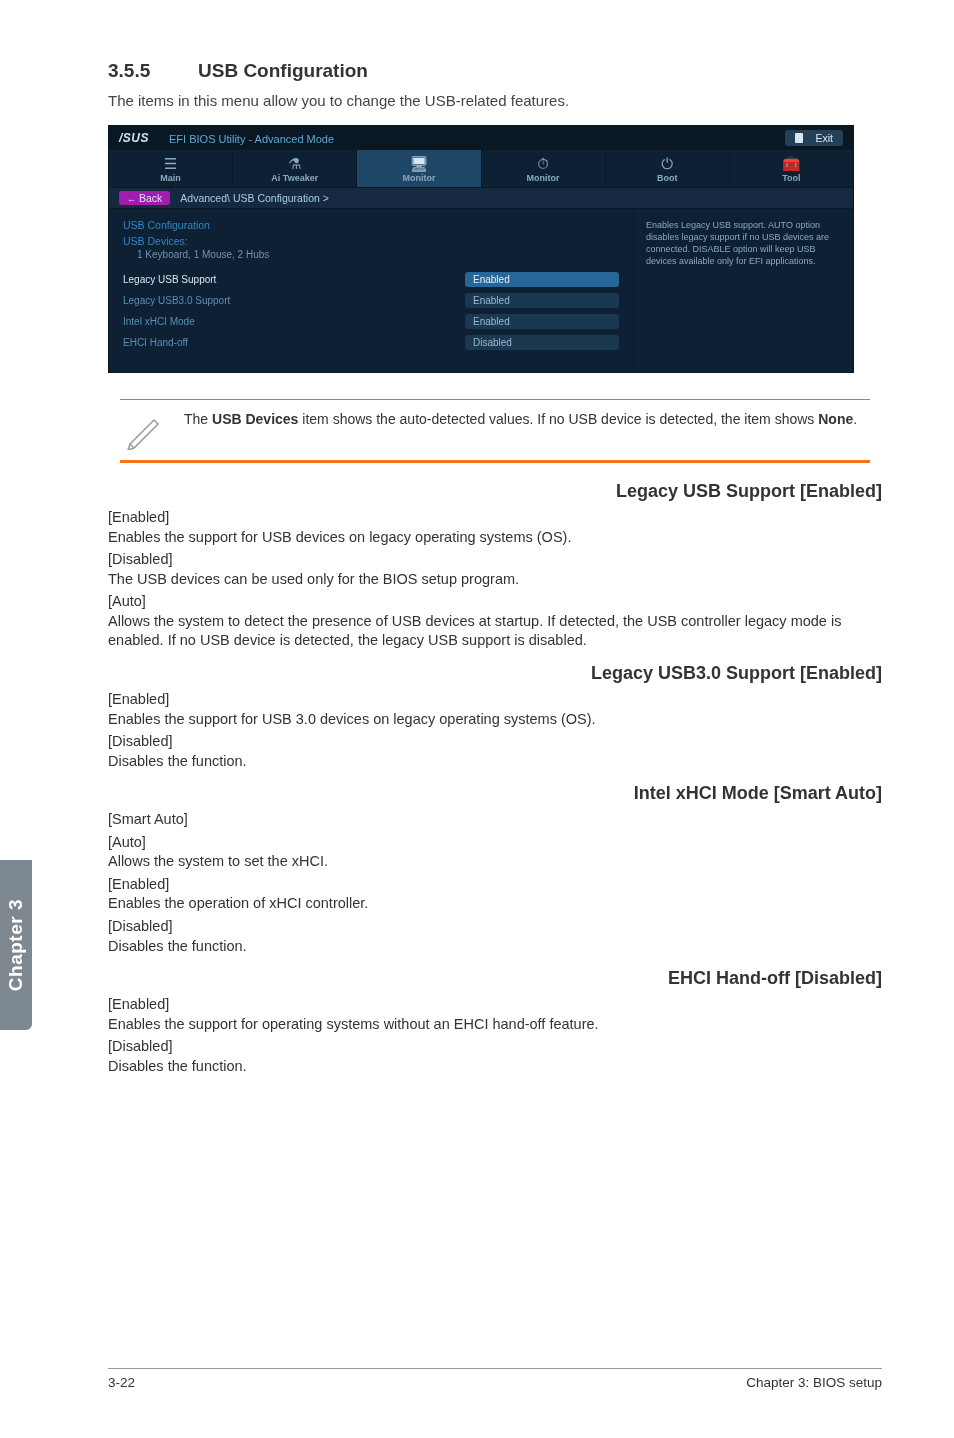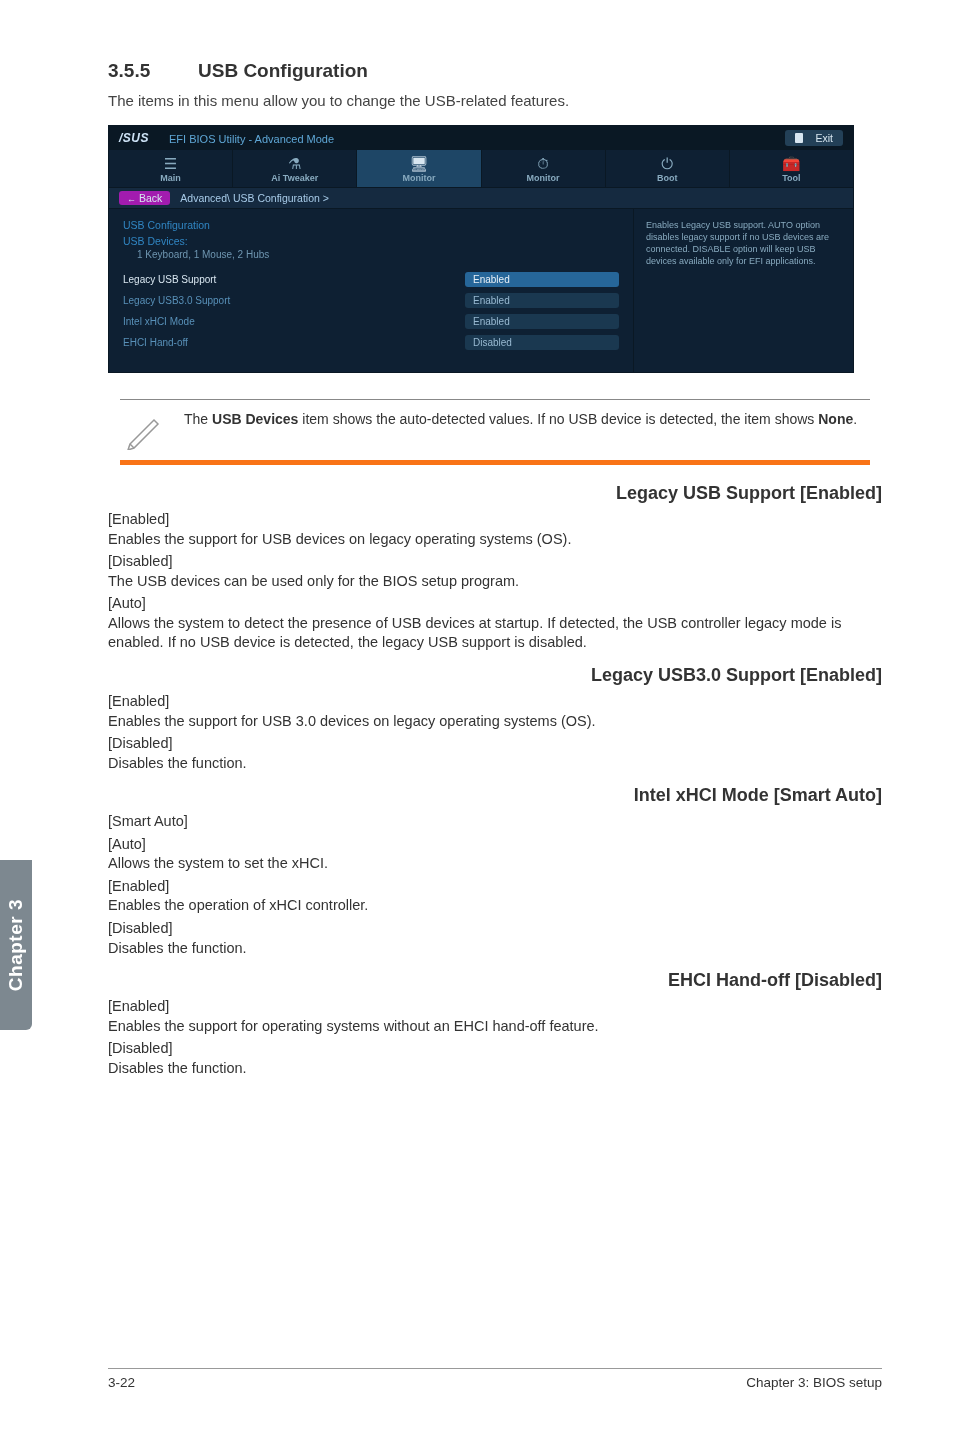--- a/index.html
+++ b/index.html
@@ -166,21 +166,21 @@
     color: #98b9d1;
     font-size: 10px;
   }
   .bios-val.lit { background: #266699; color: #e8f0f7; }
   
   .note-row {
     display: flex;
     gap: 16px;
     margin: 0 12px 18px;
     border-top: 1px solid #888;
-    border-bottom: 5px solid #f97316;
+    border-bottom: 3px solid #f97316;
     padding: 10px 0;
   }
   .note-icon {
     width: 48px;
     display: flex;
     align-items: center;
     justify-content: center;
     font-size: 30px;
   }
   .note-text {

